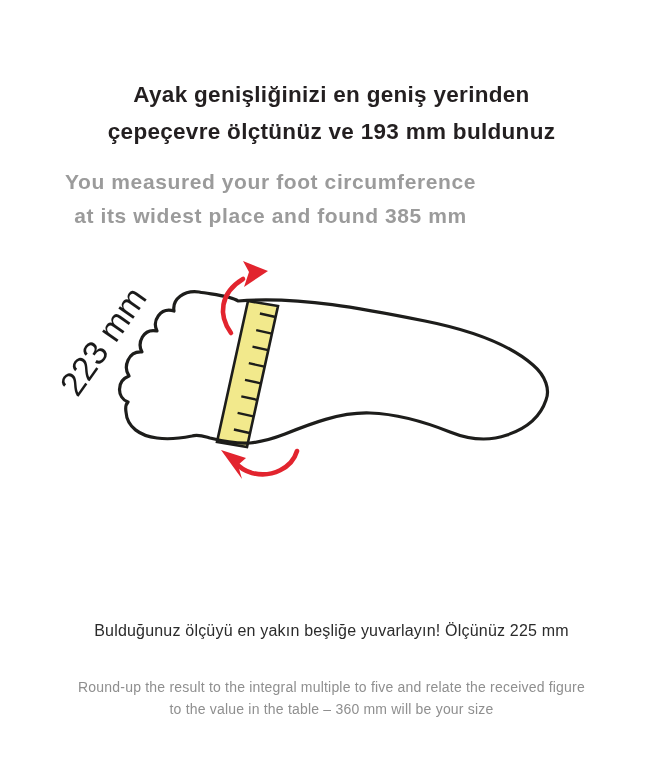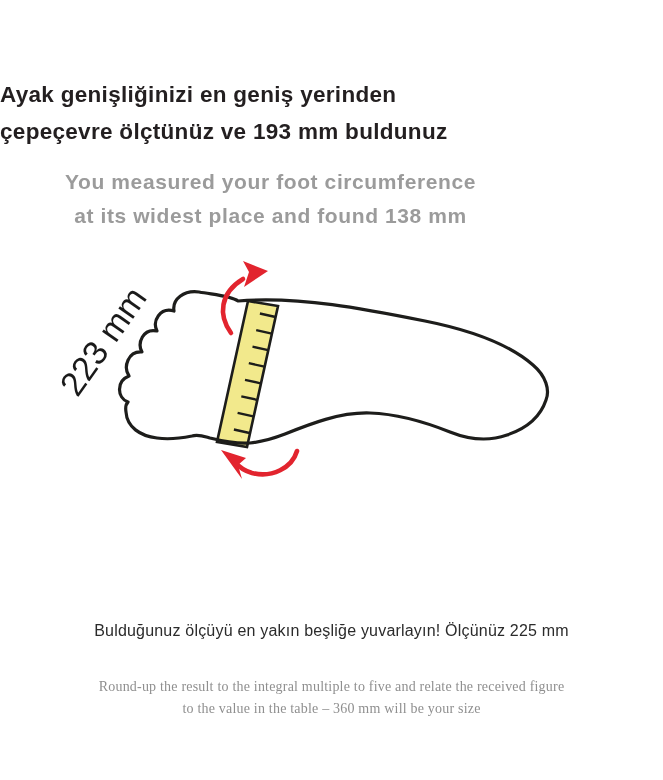--- a/index.html
+++ b/index.html
@@ -7,20 +7,21 @@
     width: 663px; height: 780px;
     background: #ffffff;
     font-family: "Liberation Sans", sans-serif;
     position: relative;
     overflow: hidden;
   }
   .stage { position: absolute; left: 0; top: 0; width: 663px; height: 780px; }
 
   .title-block {
     position: absolute; left: 0; top: 76px; width: 663px;
+    text-align: center;
     font-weight: bold;
     font-size: 22.5px;
     line-height: 37px;
     color: #231f20;
     letter-spacing: 0.3px;
   }
   .subtitle-block {
     position: absolute; left: 0; top: 165px; width: 541px;
     text-align: center;
     font-weight: bold;
@@ -37,21 +38,20 @@
     color: #2b2b2b;
     letter-spacing: 0.2px;
   }
   .en-roundup {
     position: absolute; left: 0; top: 676px; width: 663px;
     text-align: center;
     font-size: 14px;
     line-height: 22px;
     color: #8f8f8f;
     letter-spacing: 0.2px;
-    font-family: Liberation Serif, serif;
   }
 
   .foot-svg { position: absolute; left: 0; top: 0; width: 663px; height: 780px; }
 
   .foot-outline { fill: none; stroke: #1d1d1b; stroke-width: 3.2; stroke-linejoin: round; stroke-linecap: round; }
   .tape-outline { stroke: #1d1d1b; stroke-width: 2.6; stroke-linejoin: miter; }
   .tape-ticks   { fill: none; stroke: #1d1d1b; stroke-width: 2.4; stroke-linecap: butt; }
   .arrow-tail   { fill: none; stroke-width: 4.6; stroke-linecap: round; }
 
   .measure-label {
@@ -71,21 +71,21 @@
 
 <div class="stage">
 
   <div class="title-block">
     <div>Ayak genişliğinizi en geniş yerinden</div>
     <div>çepeçevre ölçtünüz ve 193 mm buldunuz</div>
   </div>
 
   <div class="subtitle-block">
     <div>You measured your foot circumference</div>
-    <div>at its widest place and found 138 mm</div>
+    <div>at its widest place and found 385 mm</div>
   </div>
 
   <svg class="foot-svg" viewBox="0 0 663 780" xmlns="http://www.w3.org/2000/svg">
 
     <path class="tape-outline" d="M 248,301 L 278,306 L 247,447 L 217,442 Z" fill="#f2e98c"></path>
 
     <path class="tape-ticks" d="M275.5 317.0 l-15.6 -3.5
              M271.8 333.6 l-15.6 -3.5
              M268.1 350.2 l-15.6 -3.5
              M264.4 366.7 l-15.6 -3.5

